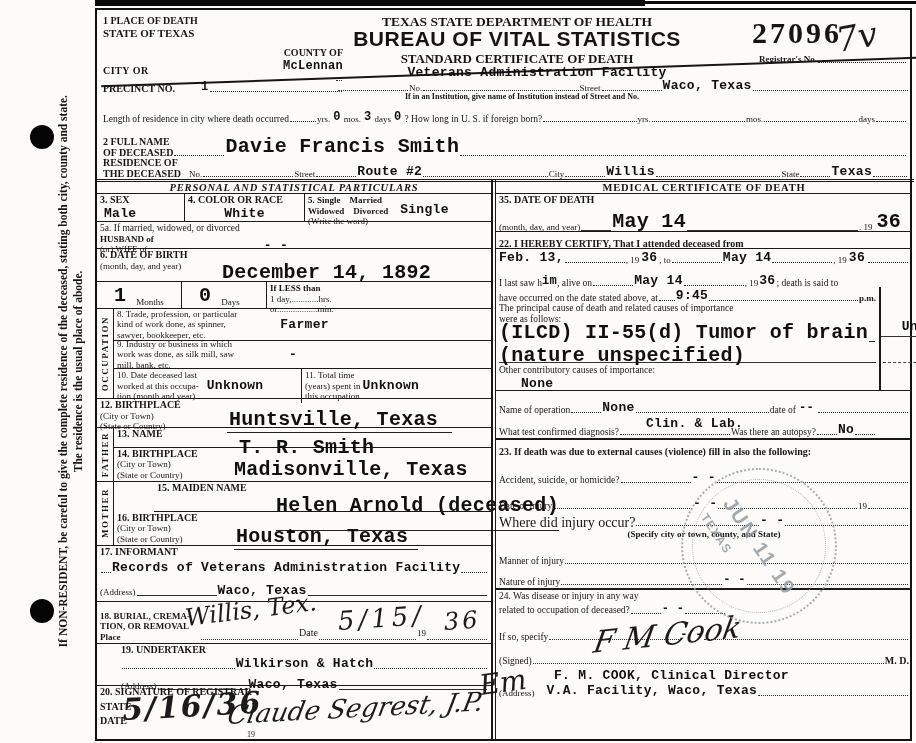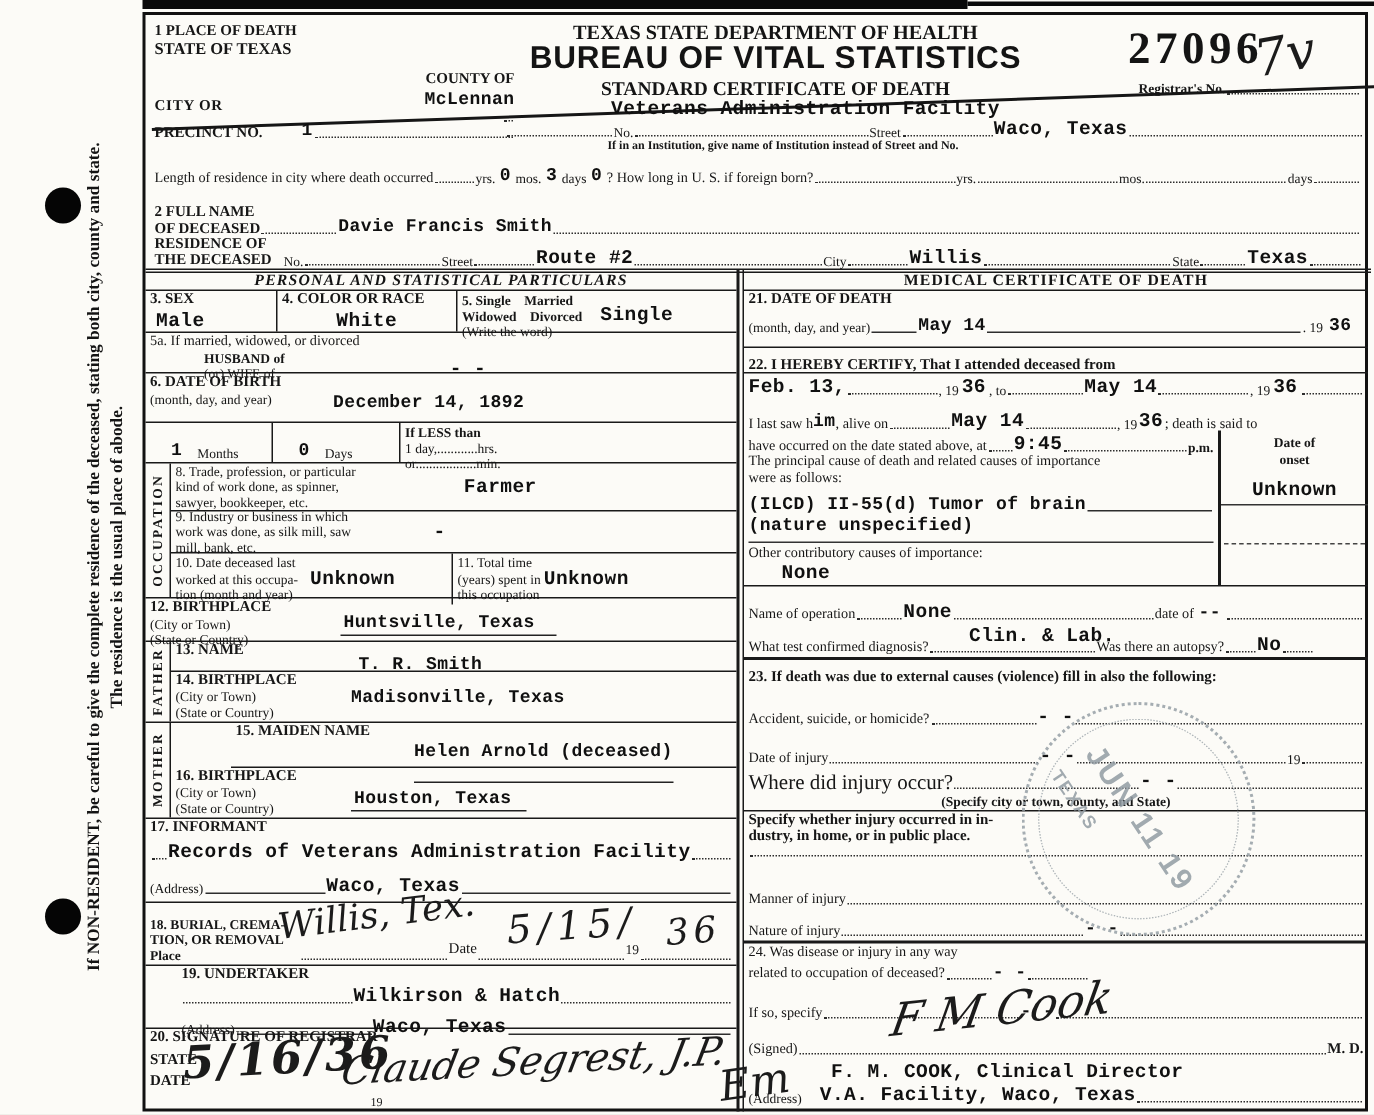--- a/index.html
+++ b/index.html
@@ -8,21 +8,21 @@
   .abs{position:absolute;}
   
   .lb{font-family:"Liberation Serif",serif;font-size:9px;line-height:10.5px;color:#161616;}
   .lb.b{font-weight:bold;}
   .lb.sm{font-size:8px;line-height:9px;}
   .lb.md{font-size:10px;}
   
   .ty{font-family:"Liberation Mono","DejaVu Sans Mono",monospace;font-weight:bold;
       font-size:12px;letter-spacing:.3px;white-space:nowrap;color:#101010;}
   .ty.lg{font-size:13px;}
-  .ty.xl{font-size:12px;}
+  .ty.xl{font-size:20px;}
   
   .hw{font-family:"DejaVu Serif",serif;font-style:italic;white-space:nowrap;color:#1b1b1b;
       transform-origin:left bottom;}
   .row{display:flex;align-items:flex-end;}
   .lead{flex:1 1 8px;border-bottom:1.4px dotted #2d2d2d;height:2px;min-width:6px;margin:0 1px 2px 1px;}
   .lead.solid{border-bottom:1.2px solid #2d2d2d;}
   .bb{border-bottom:1px solid #191919;}
   .bb2{border-bottom:2px solid #191919;}
   .dbl{border-bottom:3px double #191919;}
   .box-sb *{box-sizing:border-box;}
@@ -165,21 +165,21 @@
             <div class="lb b" style="white-space:pre;">5. Single    Married</div>
             <div class="lb b" style="white-space:pre;">Widowed    Divorced</div>
             <div class="lb">(Write the word)</div>
           </div>
           <div class="ty lg" style="align-self:flex-end;margin:0 0 3px 12px;">Single</div>
         </div>
       </div>
 
       <div class="col-row bb" style="height:27px;">
         <div class="lb" style="font-size:9.5px;">5a. If married, widowed, or divorced</div>
-        <div style="display:flex;margin-left:36px;">
+        <div style="display:flex;">
           <div>
             <div class="lb b">HUSBAND of</div>
             <div class="lb">(or) WIFE of</div>
           </div>
           <div class="ty lg" style="margin:4px 0 0 110px;">- -</div>
         </div>
       </div>
 
       <div class="col-row bb" style="height:33px;">
         <div class="lb b md">6. DATE OF BIRTH</div>
@@ -207,21 +207,21 @@
         <div class="vcell">
           <span class="vtxt">OCCUPATION</span>
         </div>
         <div style="flex:1;display:flex;flex-direction:column;">
           <div class="col-row bb row" style="height:32px;align-items:center;">
             <div style="flex:0 0 auto;">
               <div class="lb">8. Trade, profession, or particular</div>
               <div class="lb">kind of work done, as spinner,</div>
               <div class="lb">sawyer, bookkeeper, etc.</div>
             </div>
-            <div class="ty lg" style="margin-left:72px;">Farmer</div>
+            <div class="ty lg" style="margin-left:43px;">Farmer</div>
           </div>
           <div class="col-row bb row" style="height:28px;align-items:center;">
             <div style="flex:0 0 auto;">
               <div class="lb">9. Industry or business in which</div>
               <div class="lb">work was done, as silk mill, saw</div>
               <div class="lb">mill, bank, etc.</div>
             </div>
             <div class="ty lg" style="margin-left:55px;">-</div>
           </div>
           <div class="row" style="flex:1;align-items:stretch;">
@@ -347,21 +347,21 @@
         <div class="abs hw" style="left:128px;top:14px;font-size:26px;transform:rotate(-3deg) skewX(-14deg);">Claude Segrest, J.P.</div>
       </div>
     </div>
 
     <div class="abs" style="left:394px;top:170px;width:5px;height:561px;border-left:2px solid #191919;border-right:1px solid #191919;"></div>
 
     <div class="abs" style="left:399px;top:170px;width:416px;height:561px;display:flex;flex-direction:column;">
       <div class="col-row bb sect" style="height:14px;padding-top:2px;font-style:normal;">MEDICAL CERTIFICATE OF DEATH</div>
 
       <div class="col-row bb" style="height:38px;">
-        <div class="lb b md">21. DATE OF DEATH</div>
+        <div class="lb b md">35. DATE OF DEATH</div>
         <div class="row" style="margin-top:4px;">
           <span class="lb">(month, day, and year)</span>
           <span class="lead solid" style="max-width:30px;"></span>
           <span class="ty xl">May 14</span>
           <span class="lead solid"></span>
           <span class="lb">. 19</span>
           <span class="ty xl" style="margin:0 8px 0 4px;">36</span>
         </div>
       </div>
 
@@ -465,27 +465,20 @@
       </div>
       <div class="col-row" style="height:28px;">
         <div class="row">
           <span class="lb" style="font-size:14px;">Where did injury occur?</span>
           <span class="lead" style="max-width:150px;"></span>
           <span class="ty lg">- -</span>
           <span class="lead"></span>
         </div>
         <div class="lb b center" style="margin-top:1px;">(Specify city or town, county, and State)</div>
       </div>
-      <div class="col-row" style="height:39px;border-top:1px solid #191919;">
-        <div class="lb b" style="font-size:10px;">Specify whether injury occurred in in-</div>
-        <div class="lb b" style="font-size:10px;">dustry, in home, or in public place.</div>
-        <div class="row" style="margin-top:6px;">
-            <span class="lead"></span>
-          </div>
-      </div>
       <div class="col-row row" style="height:27px;">
         <span class="lb" style="font-size:9.5px;">Manner of injury</span>
         <span class="lead"></span>
       </div>
       <div class="col-row row bb2" style="height:23px;">
         <span class="lb" style="font-size:9.5px;">Nature of injury</span>
         <span class="lead" style="max-width:170px;"></span>
         <span class="ty">- -</span>
         <span class="lead"></span>
       </div>

